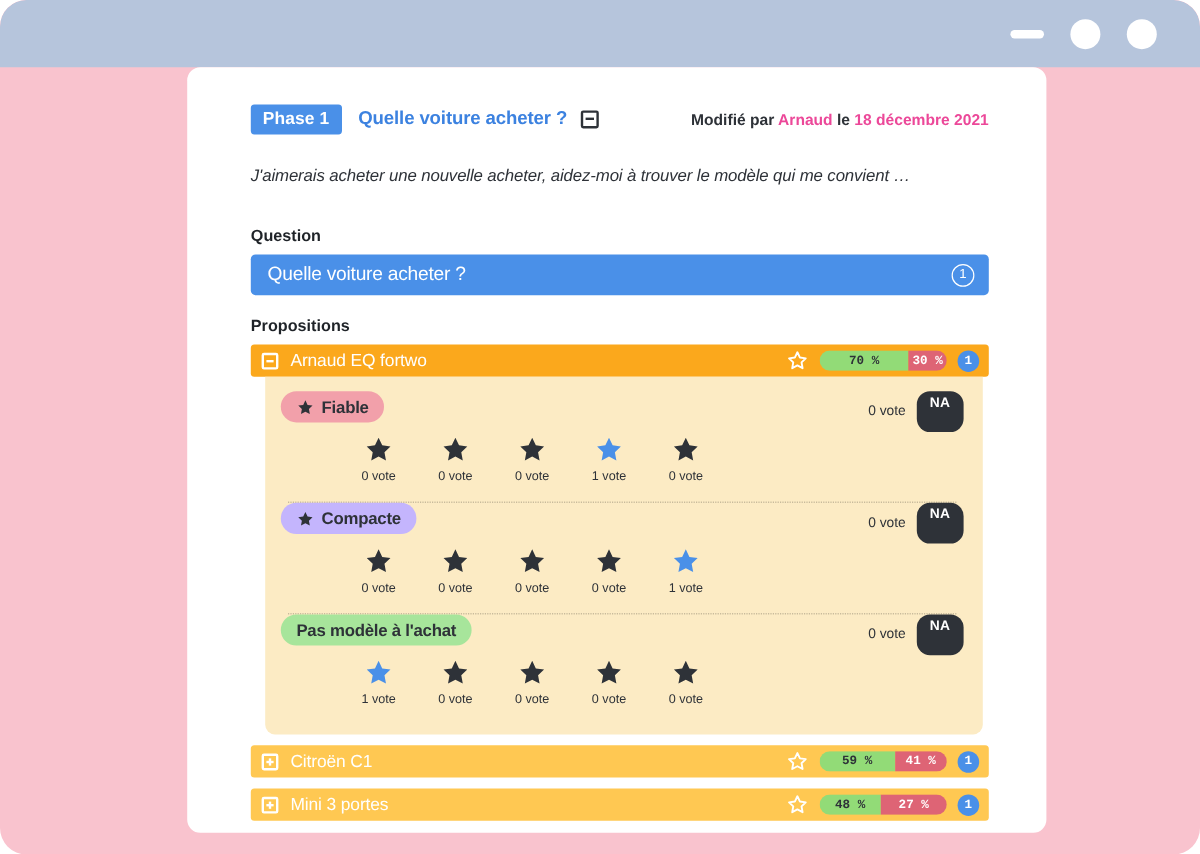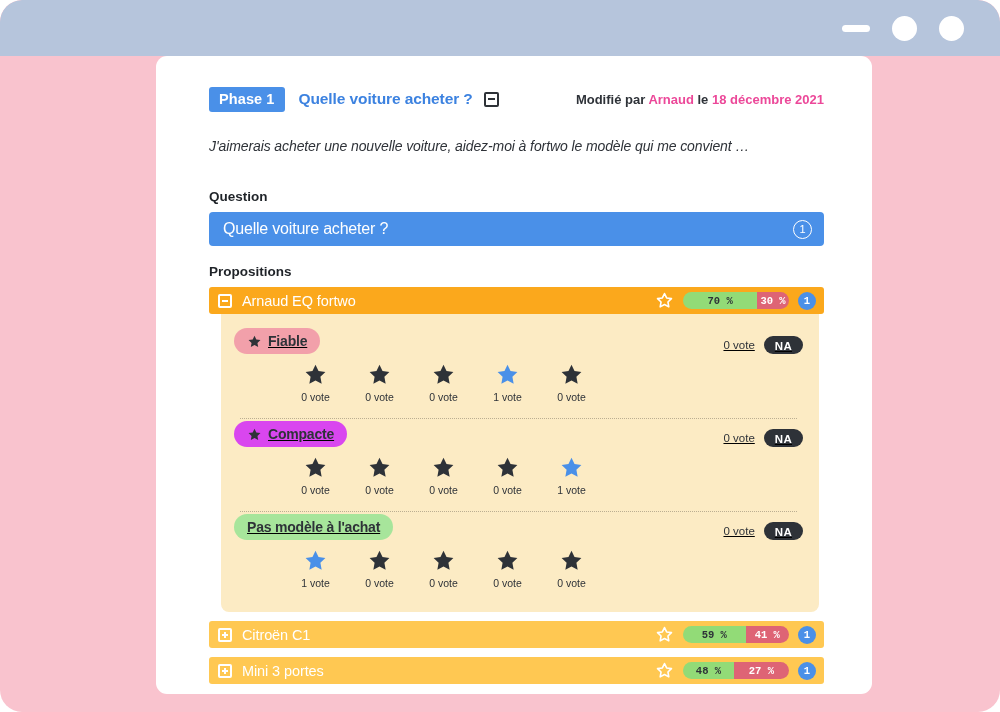--- a/index.html
+++ b/index.html
@@ -243,23 +243,22 @@
     margin: 0 5px 0 12px;
     border-bottom-left-radius: 8px;
     border-bottom-right-radius: 8px;
     padding: 12px 16px 14px 13px;
   }
 
   .criterion { padding-bottom: 3px; }
 
   .crit-top {
     display: flex;
-    align-items: flex-end;
+    align-items: flex-start;
     height: 28px;
-    text-decoration: underline;
   }
   .crit-badge {
     display: inline-flex;
     align-items: center;
     gap: 6px;
     height: 26px;
     padding: 0 13px;
     border-radius: 13px;
     font-size: 14px;
     font-weight: 700;
@@ -274,21 +273,21 @@
     align-items: center;
     gap: 9px;
   }
   .crit-votes { font-size: 11.5px; color: #2E3238; }
   .na-pill {
     background: #2E3238;
     color: #ffffff;
     font-size: 11.5px;
     font-weight: 700;
     border-radius: 11px;
-    padding: 4px 11px 2px;
+    padding: 4px 11px 18px;
     letter-spacing: .3px;
   }
 
   .stars-row {
     display: flex;
     justify-content: center;
     gap: 30px;
     padding: 8px 0 6px;
     margin-right: 150px;
   }
@@ -329,21 +328,21 @@
       <span id="doc-title">Quelle voiture acheter ?</span>
       <span class="sq-toggle"></span>
       <span id="modified-meta">
         <span>Modifié par</span>
         <span class="lnk">Arnaud</span>
         <span>le</span>
         <span class="lnk">18 décembre 2021</span>
       </span>
     </div>
 
-    <div id="doc-desc">J'aimerais acheter une nouvelle voiture, aidez-moi à fortwo le modèle qui me convient …</div>
+    <div id="doc-desc">J'aimerais acheter une nouvelle acheter, aidez-moi à trouver le modèle qui me convient …</div>
 
     <div class="section-label">Question</div>
 
     <div id="question-bar">
       <span id="question-text">Quelle voiture acheter ?</span>
       <span class="count-circle-outline">1</span>
     </div>
 
     <div class="section-label">Propositions</div>
 
@@ -420,21 +419,21 @@
                       <path fill="#2E3238" d="M12 2.6l2.9 6.1 6.6.9-4.8 4.6 1.2 6.6L12 17.7 6.1 20.8l1.2-6.6L2.5 9.6l6.6-.9z"></path>
                     </svg>
                   </span>
                   <span class="star-label">0 vote</span>
                 </div>
               </div>
             </div>
             <div class="crit-divider"></div>
             <div class="criterion">
               <div class="crit-top">
-                <span class="crit-badge" style="background: #d946ef;">
+                <span class="crit-badge" style="background: #c4b5fd;">
                   <span>
                     <svg width="15" height="15" viewBox="0 0 24 24">
                       <path fill="#2E3238" d="M12 2.6l2.9 6.1 6.6.9-4.8 4.6 1.2 6.6L12 17.7 6.1 20.8l1.2-6.6L2.5 9.6l6.6-.9z"></path>
                     </svg>
                   </span>
                   <span>Compacte</span>
                 </span>
                 <div class="crit-right">
                   <span class="crit-votes">0 vote</span>
                   <span class="na-pill">NA</span>

